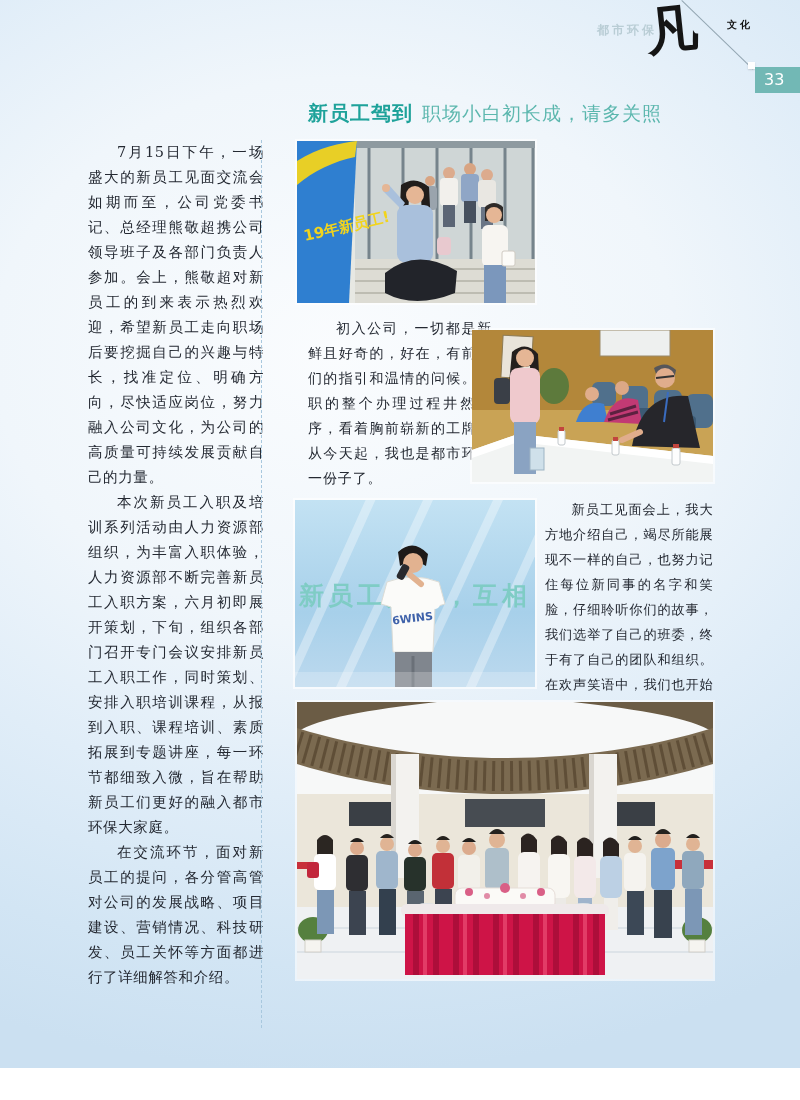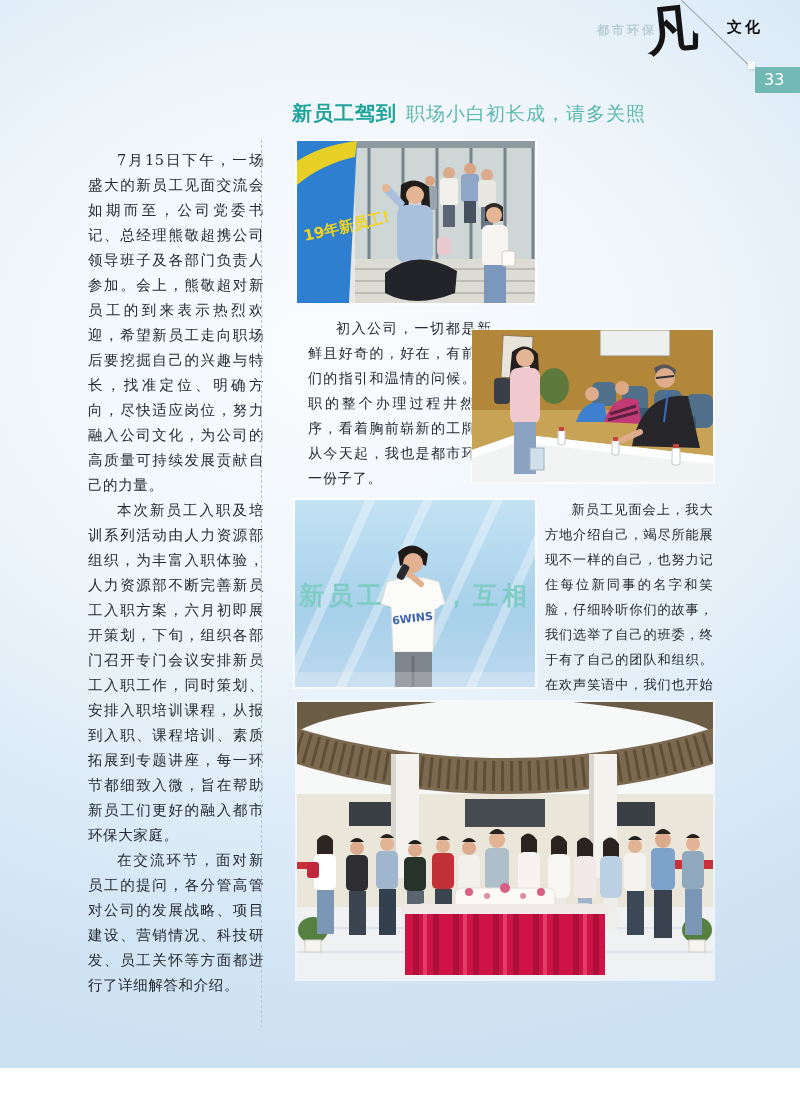--- a/index.html
+++ b/index.html
@@ -7,34 +7,34 @@
        font-family:"DejaVu Serif","Liberation Serif",serif;}
   #page{position:relative;width:800px;height:1068px;overflow:hidden;
         background:
           radial-gradient(900px 720px at 42% 33%, #fafcfe 0%, #f0f6fb 38%, #e0edf8 62%, #d2e5f4 85%, #cbe0f1 100%);}
   .abs{position:absolute;}
   
   .watermark{left:597px;top:22px;font-size:12px;font-weight:bold;color:#b9cdd5;letter-spacing:3px;}
   .callig{left:646px;top:4px;font-size:52px;color:#151515;transform:rotate(-6deg);
           font-family:"DejaVu Serif",serif;font-weight:bold;line-height:1;}
   .diagline{left:682px;top:0;width:99px;height:1px;background:#93a6b2;transform-origin:0 0;transform:rotate(44deg);}
-  .sectionlabel{left:727px;top:18px;font-size:15px;font-weight:bold;color:#101010;letter-spacing:3px;
+  .sectionlabel{left:727px;top:18px;font-size:10px;font-weight:bold;color:#101010;letter-spacing:3px;
                 font-family:"DejaVu Sans","Liberation Sans",sans-serif;}
   .whitedot{left:748px;top:62px;width:7px;height:7px;background:#ffffff;box-shadow:0 1px 2px rgba(0,0,0,.15);}
   .pagebadge{left:755px;top:67px;width:45px;height:26px;background:#72b8b5;color:#ffffff;
              font-family:"DejaVu Sans","Liberation Sans",sans-serif;font-size:16px;line-height:26px;
              padding-left:9px;box-sizing:border-box;}
   
-  .title{left:292px;top:100px;white-space:nowrap;font-family:Liberation Serif, serif;}
+  .title{left:308px;top:100px;white-space:nowrap;font-family:Liberation Serif, serif;}
   .title .tb{font-size:20px;font-weight:bold;color:#1ea29a;letter-spacing:1px;}
   .title .tl{font-size:19px;color:#5cb7ae;margin-left:9px;letter-spacing:1px;}
   
   .txt{color:#242932;text-align:justify;}
   .txt p{margin:0;text-indent:2em;}
-  .leftcol{left:88px;top:148px;width:176px;font-size:14.5px;line-height:25px;letter-spacing:0.6px;}
+  .leftcol{left:88px;top:140px;width:176px;font-size:14.5px;line-height:25px;letter-spacing:0.6px;}
   .divider{left:261px;top:140px;height:888px;width:0;border-left:1px dashed #a8c8de;}
   .note1{left:545px;top:139px;width:168px;font-size:13.2px;line-height:25px;letter-spacing:0.2px;}
   .note2{left:308px;top:316px;width:184px;font-size:14px;line-height:25px;letter-spacing:0.9px;}
   .note3{left:545px;top:497px;width:168px;font-size:13.2px;line-height:25px;letter-spacing:0.2px;}
   .caption{left:291px;top:981px;width:427px;font-size:14.5px;line-height:30px;letter-spacing:0.5px;}
   
   .photo{box-shadow:0 0 0 2px rgba(255,255,255,0.6);overflow:hidden;}
   .photo svg{display:block;}
   .photo1{left:297px;top:141px;width:238px;height:162px;}
   .photo2{left:472px;top:330px;width:241px;height:152px;}

